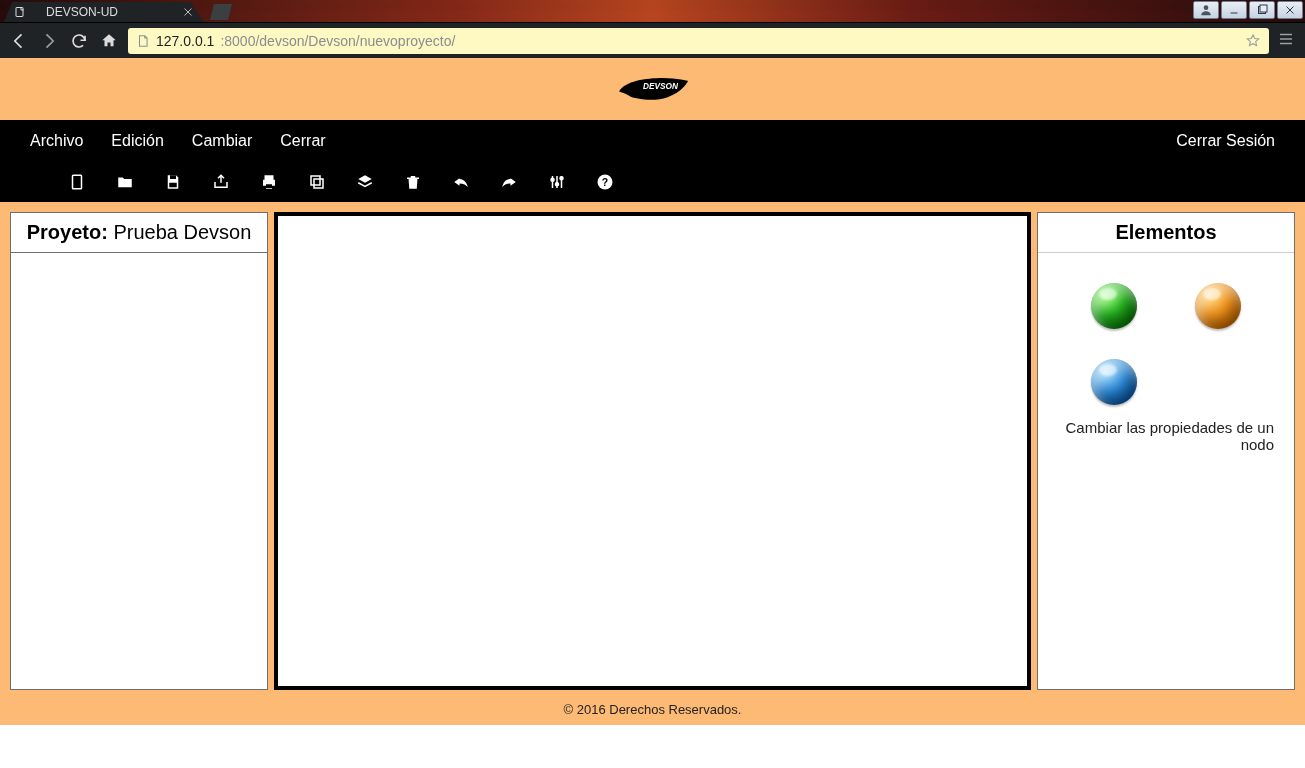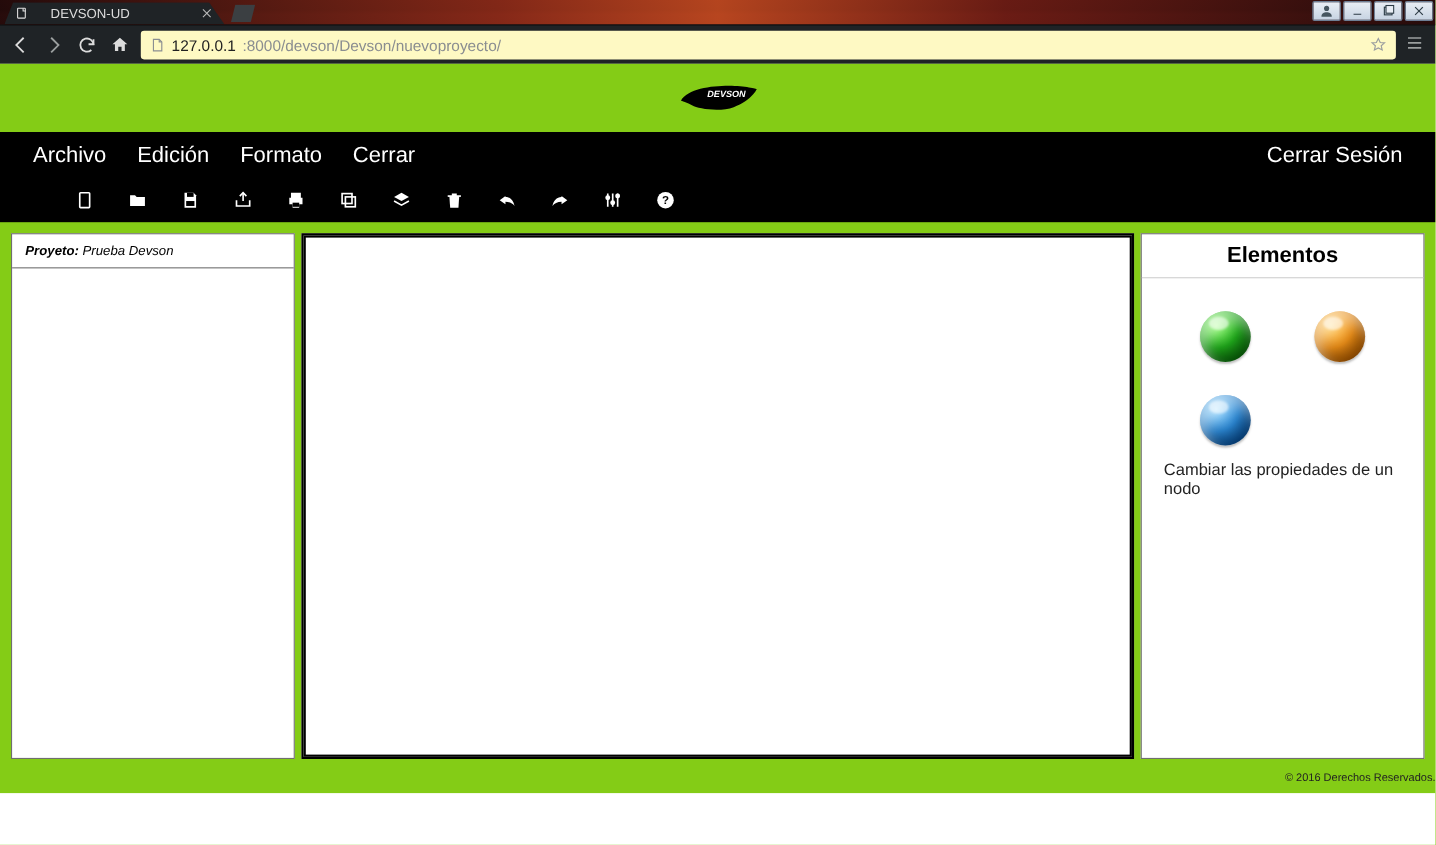--- a/index.html
+++ b/index.html
@@ -21,51 +21,51 @@
   .nav-btn { width:22px; height:22px; display:flex; align-items:center; justify-content:center; color:#9b9f9f; }
   .nav-btn.enabled { color:#dcdcdc; }
   .omnibox { flex:1; height:26px; background:#fef9c3; border-radius:3px; display:flex; align-items:center; padding:0 8px; font-size:14px; color:#222; gap:6px; }
   .omnibox .page-ico { width:14px; height:14px; color:#8b8f92; flex-shrink:0; }
   .omnibox .url-host { color:#222; }
   .omnibox .url-rest { color:#8a8d90; }
   .omnibox .star { margin-left:auto; width:16px; height:16px; color:#9a9d9f; }
   .menu-btn { width:22px; height:22px; color:#9b9f9f; }
 
   
-  .page { background:#84cc16; }
+  .page { background:#fdba74; }
   .welcome-wrap { display:flex; align-items:center; justify-content:center; padding:14px 0 12px; }
   .logo-hat { width:76px; height:36px; margin-right:2px; }
   .logo-hat svg { width:76px; height:36px; }
   .welcome-text { font-weight:700; font-size:30px; letter-spacing:.2px; }
 
   .appbar { background:#000; color:#fff; padding:0 30px; }
   .appbar-menu { height:42px; display:flex; align-items:center; gap:28px; }
   .appbar-menu .spacer { flex:1; }
-  .appbar-menu .item { font-size:20px; cursor:pointer; }
+  .appbar-menu .item { font-size:16px; cursor:pointer; }
   .appbar-tools { height:40px; display:flex; align-items:center; gap:30px; padding-left:38px; }
   .tool { width:18px; height:18px; color:#fff; cursor:pointer; }
   .tool svg { width:18px; height:18px; display:block; }
 
   .workspace { display:grid; grid-template-columns: 258px auto 258px; gap:6px; padding:10px; }
   .panel { border:1px solid #6f6f6f; background:#fff; height:478px; position:relative; }
-  .panel-left .hdr { border-bottom:1px solid #6f6f6f; padding:8px 12px; font-size:12px;font-style:italic; }
+  .panel-left .hdr { border-bottom:1px solid #6f6f6f; padding:8px 12px; text-align:center; font-size:20px; }
   .panel-left .hdr b { font-weight:700; }
   .panel-right .hdr { border-bottom:1px solid #cfcfcf; padding:8px 12px; text-align:center; font-size:20px; font-weight:700; }
   .canvas-inner { position:absolute; inset:0; overflow:auto; border:2px solid #000; }
   .canvas-content { width:2000px; height:1200px; }
 
   .elements-grid { display:grid; grid-template-columns:1fr 1fr; row-gap:30px; padding:30px 24px 14px; justify-items:center; }
   .orb { width:46px; height:46px; border-radius:50%; cursor:grab; box-shadow: inset 6px 10px 12px rgba(255,255,255,.45), inset -6px -10px 18px rgba(0,0,0,.35), 0 2px 2px rgba(0,0,0,.25); position:relative; }
   .orb::after{content:"";position:absolute;left:8px;top:5px;width:18px;height:12px;border-radius:50%;background:rgba(255,255,255,.55);filter:blur(1px);} 
   .orb.green { background: radial-gradient(circle at 32% 28%, #9cff7d, #23b81e 45%, #0c7a0c 75%, #064f06); }
   .orb.orange{ background: radial-gradient(circle at 32% 28%, #ffd77a, #ff9a1a 45%, #c96a00 75%, #7a3d00); }
   .orb.blue  { background: radial-gradient(circle at 32% 28%, #a8e0ff, #2f93e6 45%, #0b5aa8 75%, #063a6d); }
-  .change-note { padding:0 20px; font-size:15px; color:#222; }
-
-  .footer { text-align:right; font-size:10px; color:#222; padding:2px 0 8px; }
+  .change-note { padding:0 20px; font-size:15px; color:#222;text-align:right; }
+
+  .footer { text-align:center; font-size:13px; color:#222; padding:2px 0 8px; }
 
   
   .canvas-inner::-webkit-scrollbar{height:16px;width:16px}
   .canvas-inner::-webkit-scrollbar-track{background:#f0f0f0}
   .canvas-inner::-webkit-scrollbar-thumb{background:#c8c8c8;border:1px solid #a9a9a9;border-radius:2px}
 
 </style>
 </head>
 <body>
 
@@ -168,21 +168,21 @@
           <path fill="#000" d="M6 26c8-14 36-18 58-18 20 0 34 4 34 4s-6 14-28 22c-16 6-44 2-50-2-6-4-14-6-14-6z"></path>
           <text x="38" y="22" font-family="Arial Black, Arial" font-weight="900" font-size="11" font-style="italic" fill="#fff">DEVSON</text>
         </svg>
     </span>
   </div>
 
   <div class="appbar">
     <div class="appbar-menu">
       <span class="item">Archivo</span>
       <span class="item">Edición</span>
-      <span class="item">Formato</span>
+      <span class="item">Cambiar</span>
       <span class="item">Cerrar</span>
       <span class="spacer"></span>
       <span class="item">Cerrar Sesión</span>
     </div>
     <div class="appbar-tools">
       <span class="tool">
           <svg viewBox="0 0 24 24" fill="none" stroke="currentColor" stroke-width="2">
             <rect x="6" y="3" width="12" height="18" rx="1"></rect>
           </svg>
         </span>

